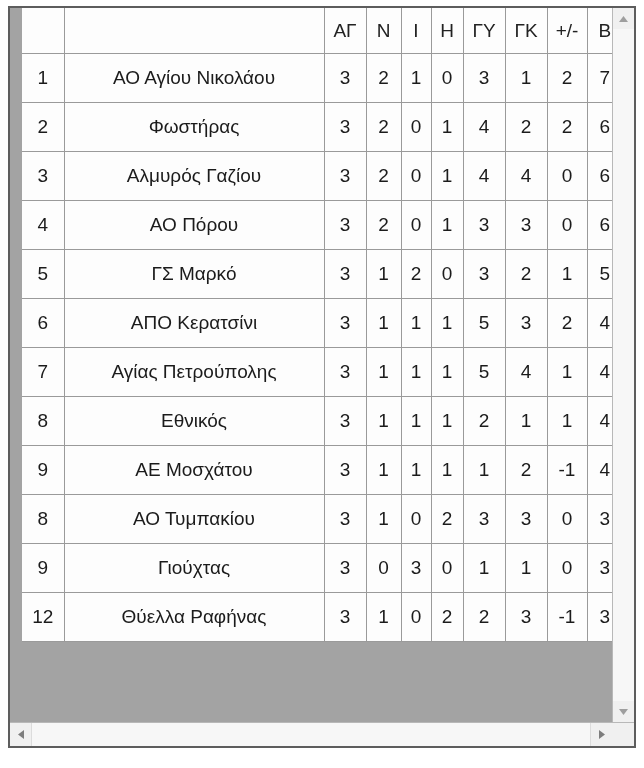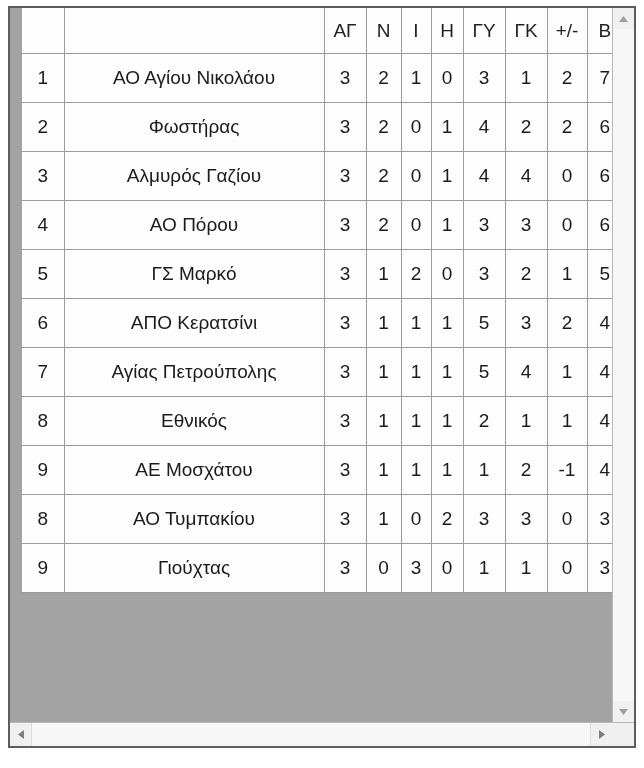--- a/index.html
+++ b/index.html
@@ -315,20 +315,32 @@
               <td class="cell-team">Γιούχτας</td>
               <td>3</td>
               <td>0</td>
               <td>3</td>
               <td>0</td>
               <td>1</td>
               <td>1</td>
               <td>0</td>
               <td class="cell-pts">3</td>
             </tr>
+            <tr>
+              <td class="cell-rank">12</td>
+              <td class="cell-team">Θύελλα Ραφήνας</td>
+              <td>3</td>
+              <td>1</td>
+              <td>0</td>
+              <td>2</td>
+              <td>2</td>
+              <td>3</td>
+              <td>-1</td>
+              <td class="cell-pts">3</td>
+            </tr>
           </tbody>
       </table>
     </div>
 
     <div class="vscroll">
       <div class="btn">
         <svg class="arrow" width="11" height="8" viewBox="0 0 11 8" aria-hidden="true">
           <polygon points="5.5,1 10,7 1,7" fill="#9e9e9e"></polygon>
         </svg>
       </div>

